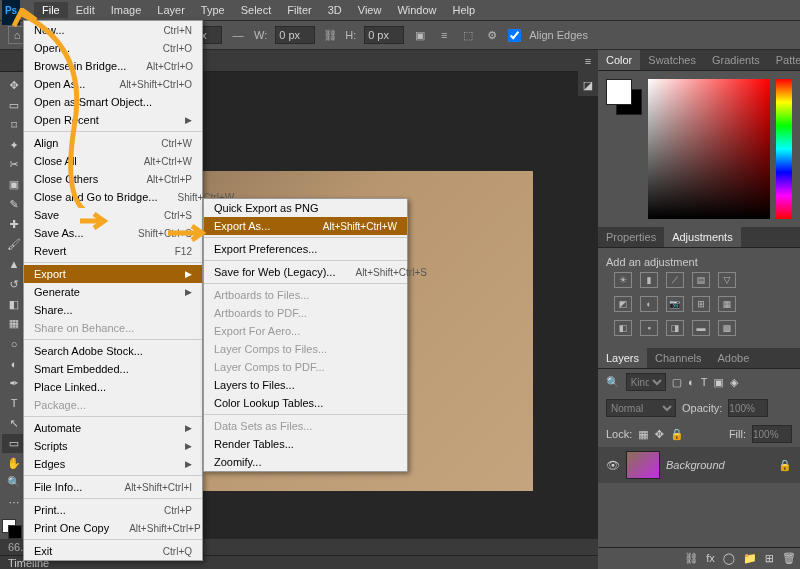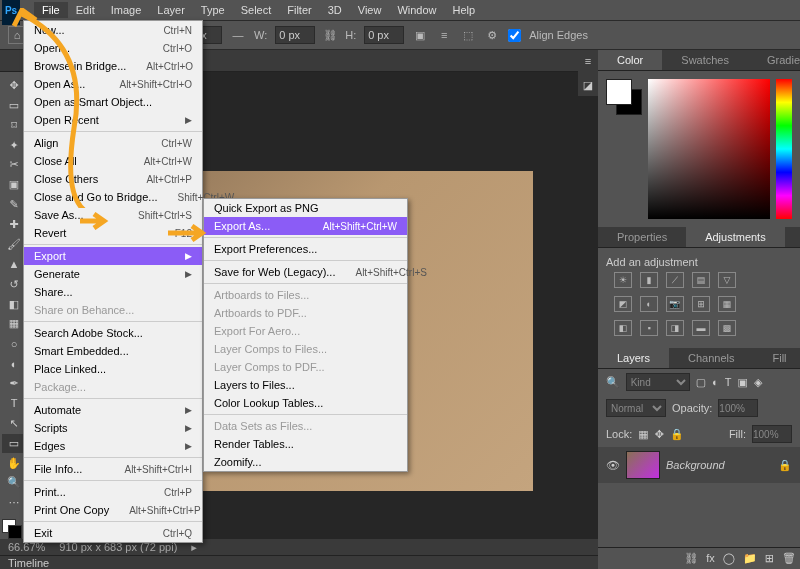--- a/index.html
+++ b/index.html
@@ -23,21 +23,21 @@
 .toolbar{position:absolute;left:0;top:72px;width:28px;bottom:30px;background:#535353;display:flex;flex-direction:column;align-items:center;padding-top:4px}
 .tool{width:24px;height:24px;display:flex;align-items:center;justify-content:center;color:#ccc;margin-bottom:1px;cursor:pointer}
 .tool.sel{background:#3a3a3a}
 .statusbar{position:absolute;bottom:14px;left:0;right:202px;height:16px;background:#3a3a3a;display:flex;align-items:center;padding:0 8px;color:#aaa;gap:14px}
 .timeline{position:absolute;bottom:0;left:0;right:202px;height:14px;background:#3a3a3a;border-top:1px solid #222;padding:0 8px;color:#ccc;display:flex;align-items:center}
 
 
 .panels{position:absolute;right:0;top:50px;width:202px;bottom:0;background:#535353;display:flex;flex-direction:column}
 .pdock{position:absolute;right:202px;top:50px;width:20px;height:46px;background:#3a3a3a;display:flex;flex-direction:column;align-items:center;justify-content:center;gap:12px}
 .phead{display:flex;background:#3a3a3a;border-bottom:1px solid #222}
-.ptab{padding:4px 19px;color:#999;cursor:pointer}
+.ptab{padding:4px 8px;color:#999;cursor:pointer}
 .ptab.active{background:#535353;color:#eee}
 .color-panel{padding:8px;display:flex;gap:6px}
 .swatch-fg{width:26px;height:26px;background:#fff;border:1px solid #222;position:relative}
 .swatch-bg{width:26px;height:26px;background:#000;border:1px solid #222;position:absolute;top:10px;left:10px}
 .spectrum{flex:1;height:140px;background:
  linear-gradient(to bottom,rgba(0,0,0,0),#000),
  linear-gradient(to right,#fff,red);position:relative}
 .hue{width:16px;height:140px;background:linear-gradient(to bottom,red,#ff0,lime,cyan,blue,magenta,red)}
 .props-body{padding:8px;color:#ccc}
 .adj-row{display:flex;gap:8px;padding:4px 8px}
@@ -46,21 +46,21 @@
 .layers-ctrl{padding:4px 8px;display:flex;align-items:center;gap:6px}
 .layers-ctrl input,.layers-ctrl select{background:#3a3a3a;border:1px solid #2a2a2a;color:#888;height:18px;font-size:10px}
 .layer-row{display:flex;align-items:center;padding:4px 8px;background:#454545}
 .layer-thumb{width:34px;height:28px;background:linear-gradient(135deg,#8a7055,#c030e0);border:1px solid #222;margin:0 6px}
 .layer-eye{color:#ccc;width:14px}
 .layers-foot{padding:4px;display:flex;justify-content:flex-end;gap:8px;border-top:1px solid #222}
 
 
 .dropdown{position:absolute;background:#f0f0f0;border:1px solid #999;box-shadow:2px 2px 5px rgba(0,0,0,.4);color:#000;z-index:100}
 .dd-item{padding:3px 10px;display:flex;justify-content:space-between;align-items:center;white-space:nowrap;cursor:pointer}
-.dd-item.highlight{background:#8b5cf6;color:#fff}
+.dd-item.highlight{background:#a16207;color:#fff}
 .dd-item.highlight .sc,.dd-item.highlight .arrow{color:#fff}
 .dd-item.disabled{color:#999}
 .dd-sep{height:1px;background:#ccc;margin:2px 0}
 .sc{color:#555;font-size:10px;margin-left:20px}
 .arrow{color:#555;font-size:9px;margin-left:20px}
 #file-menu{left:23px;top:20px;width:180px}
 #export-menu{left:203px;top:198px;width:205px}
 
 
 .anno{position:absolute;z-index:200;pointer-events:none}
@@ -212,34 +212,34 @@
       <div class="adj-ico">▪</div>
       <div class="adj-ico">◨</div>
       <div class="adj-ico">▬</div>
       <div class="adj-ico">▩</div>
     </div>
   </div>
 
   <div class="phead" id="layers-tabs">
       <div class="ptab active">Layers</div>
       <div class="ptab">Channels</div>
-      <div class="ptab">Fill</div>
+      <div class="ptab">Adobe</div>
     </div>
   <div class="layers-panel">
     <div class="layers-ctrl">
       <span>🔍</span>
-      <select style="width:64px"><option>Kind</option></select>
+      <select style="width:40px"><option>Kind</option></select>
       <span>▢</span>
       <span>◐</span>
       <span>T</span>
       <span>▣</span>
       <span>◈</span>
     </div>
     <div class="layers-ctrl">
-      <select style="width:60px"><option>Normal</option></select>
+      <select style="width:70px"><option>Normal</option></select>
       <span>Opacity:</span>
       <input style="width: 40px;" value="100%">
     </div>
     <div class="layers-ctrl">
       <span>Lock:</span>
       <span>▦</span>
       <span>✥</span>
       <span>🔒</span>
       <span style="flex:1"></span>
       <span>Fill:</span>
@@ -306,20 +306,24 @@
       <span>Close All</span>
       <span class="sc">Alt+Ctrl+W</span>
     </div>
     <div class="dd-item">
       <span>Close Others</span>
       <span class="sc">Alt+Ctrl+P</span>
     </div>
     <div class="dd-item">
       <span>Close and Go to Bridge...</span>
       <span class="sc">Shift+Ctrl+W</span>
+    </div>
+    <div class="dd-item">
+      <span>Save</span>
+      <span class="sc">Ctrl+S</span>
     </div>
     <div class="dd-item">
       <span>Save As...</span>
       <span class="sc">Shift+Ctrl+S</span>
     </div>
     <div class="dd-item">
       <span>Revert</span>
       <span class="sc">F12</span>
     </div>
     <div class="dd-sep"></div>

